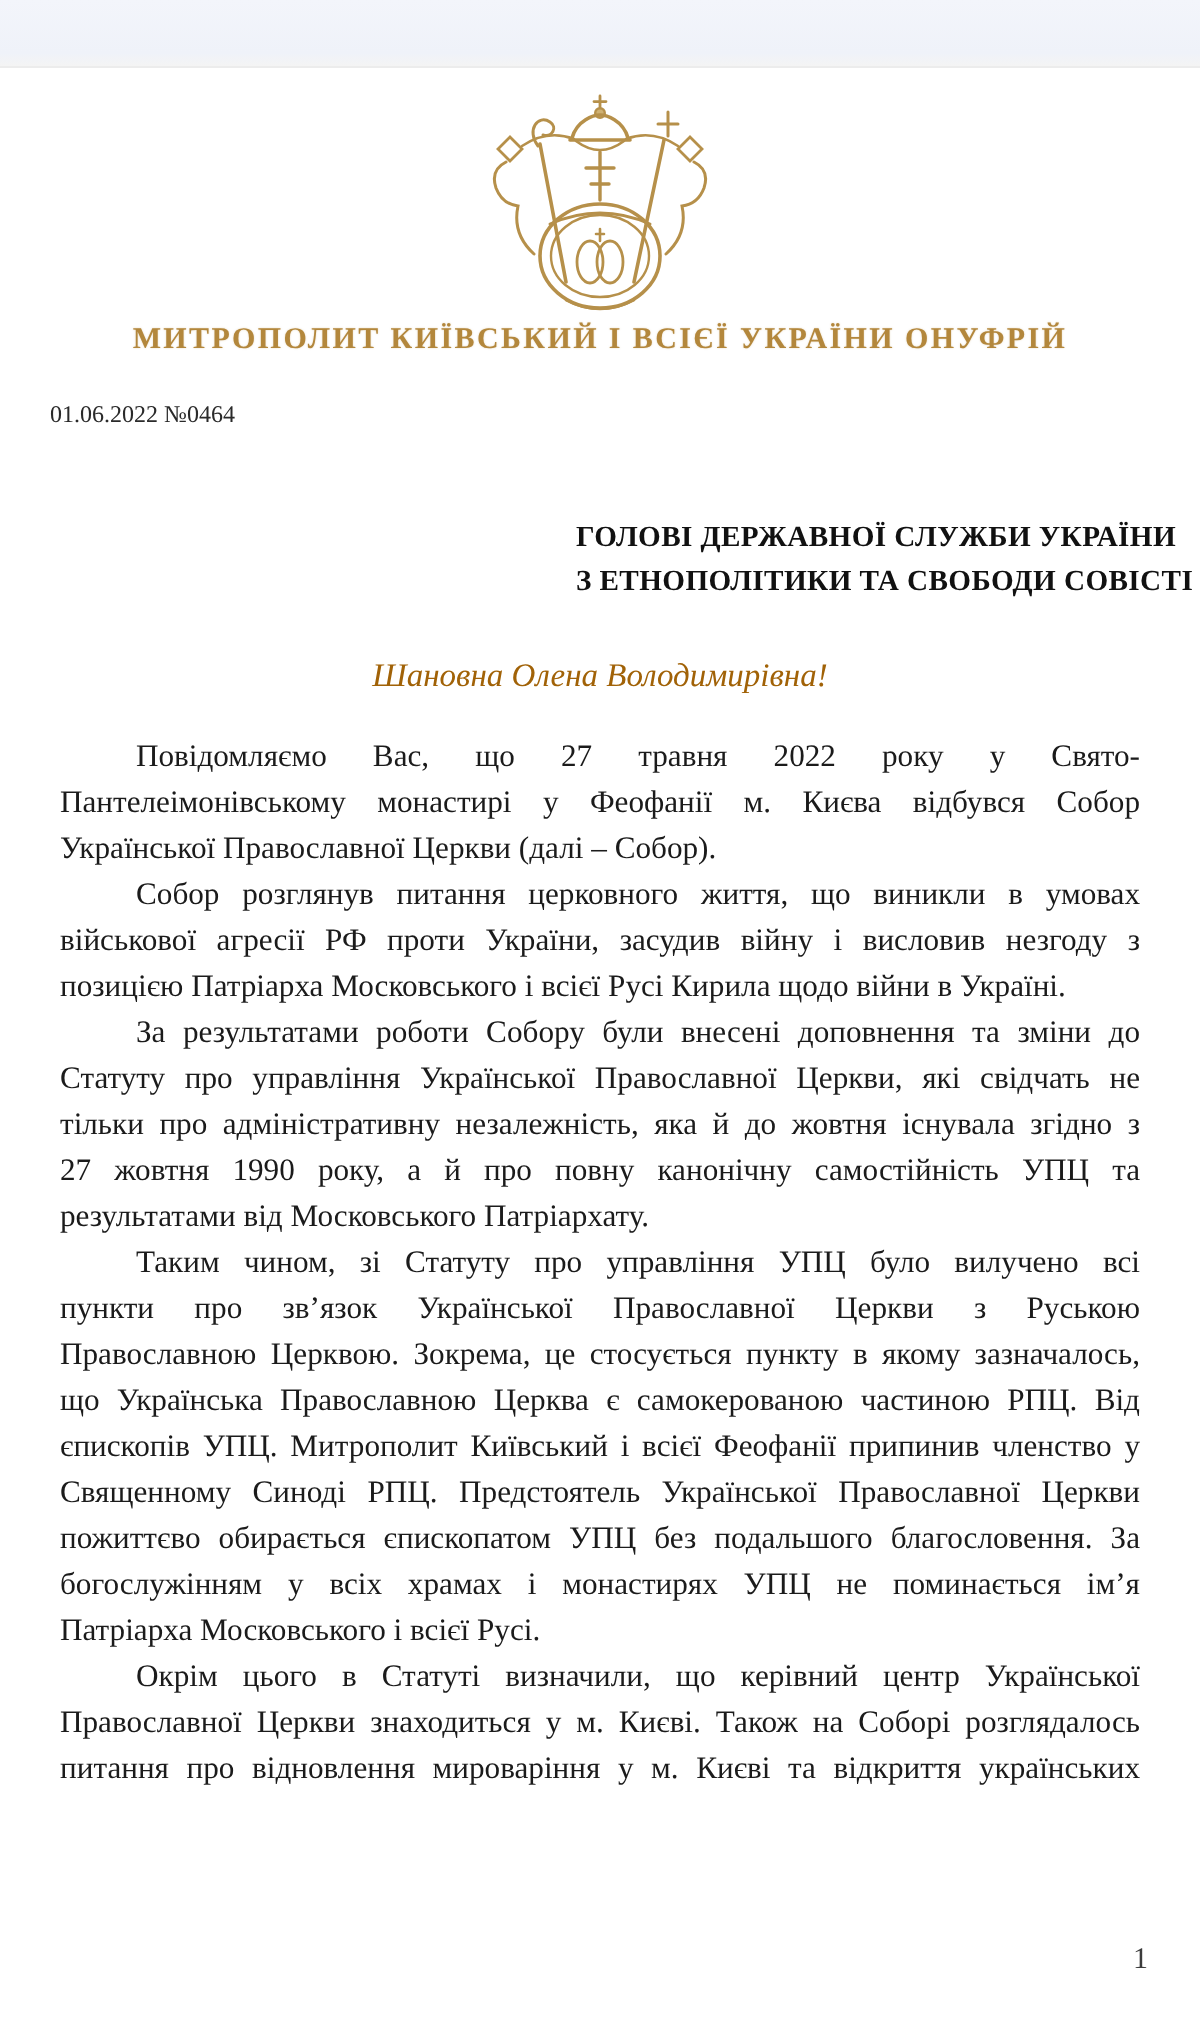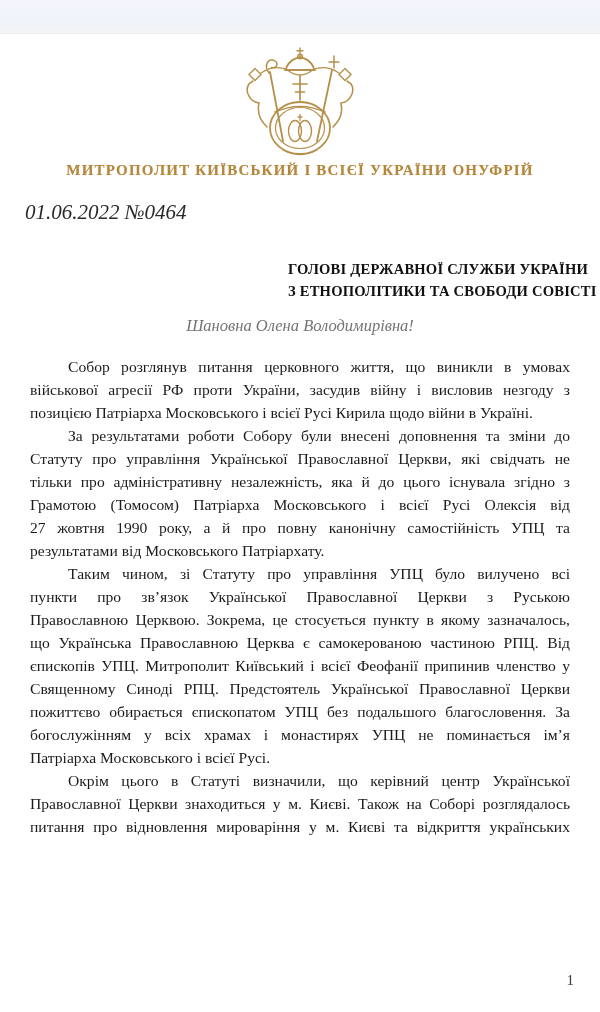--- a/index.html
+++ b/index.html
@@ -27,39 +27,38 @@
     font-weight:bold;
     font-size:15px;
     letter-spacing:1.2px;
     color:#b3873c;
     text-shadow:0 0 1px rgba(179,135,60,.35);
     font-family:"Liberation Serif", serif;
   }
   .ref-line{
     margin:16px 0 0 25px;
     height:18px;
-    font-style:italic;
-    font-size:21px;
+    font-size:12px;
     color:#2a2a2a;
   }
   .addressee{
     margin:40px 0 0 288px;
     font-weight:bold;
     font-size:14.6px;
     line-height:22px;
     letter-spacing:.2px;
     color:#111;
   }
   .salutation{
-    margin-top:14px;
+    margin-top:26px;
     height:21px;
     text-align:center;
     font-style:italic;
     font-size:16.5px;
-    color:#737373;
+    color:#a16207;
   }
   .letter-body{
     margin:18px 30px 0 30px;
     width:540px;
     font-size:15.6px;
     line-height:23px;
     color:#1b1b1b;
   }
   .paragraph{margin:0;}
   .line{
@@ -130,29 +129,33 @@
 
   <div class="addressee">
       <div class="addr-line">ГОЛОВІ ДЕРЖАВНОЇ СЛУЖБИ УКРАЇНИ</div>
       <div class="addr-line">З ЕТНОПОЛІТИКИ ТА СВОБОДИ СОВІСТІ</div>
     </div>
 
   <div class="salutation">Шановна Олена Володимирівна!</div>
 
   <div class="letter-body">
       <div class="paragraph">
+        <div class="line first">Повідомляємо Вас, що 27 травня 2022 року у Свято-</div>
+        <div class="line">Пантелеімонівському монастирі у Феофанії м. Києва відбувся Собор</div>
+        <div class="line last">Української Православної Церкви (далі – Собор).</div>
+      </div>
+      <div class="paragraph">
         <div class="line first">Собор розглянув питання церковного життя, що виникли в умовах</div>
         <div class="line">військової агресії РФ проти України, засудив війну і висловив незгоду з</div>
         <div class="line last">позицією Патріарха Московського і всієї Русі Кирила щодо війни в Україні.</div>
       </div>
       <div class="paragraph">
         <div class="line first">За результатами роботи Собору були внесені доповнення та зміни до</div>
         <div class="line">Статуту про управління Української Православної Церкви, які свідчать не</div>
-        <div class="line">тільки про адміністративну незалежність, яка й до цього існувала згідно з</div>
-        <div class="line">Грамотою (Томосом) Патріарха Московського і всієї Русі Олексія від</div>
+        <div class="line">тільки про адміністративну незалежність, яка й до жовтня існувала згідно з</div>
         <div class="line">27 жовтня 1990 року, а й про повну канонічну самостійність УПЦ та</div>
         <div class="line last">результатами від Московського Патріархату.</div>
       </div>
       <div class="paragraph">
         <div class="line first">Таким чином, зі Статуту про управління УПЦ було вилучено всі</div>
         <div class="line">пункти про зв’язок Української Православної Церкви з Руською</div>
         <div class="line">Православною Церквою. Зокрема, це стосується пункту в якому зазначалось,</div>
         <div class="line">що Українська Православною Церква є самокерованою частиною РПЦ. Від</div>
         <div class="line">єпископів УПЦ. Митрополит Київський і всієї Феофанії припинив членство у</div>
         <div class="line">Священному Синоді РПЦ. Предстоятель Української Православної Церкви</div>

